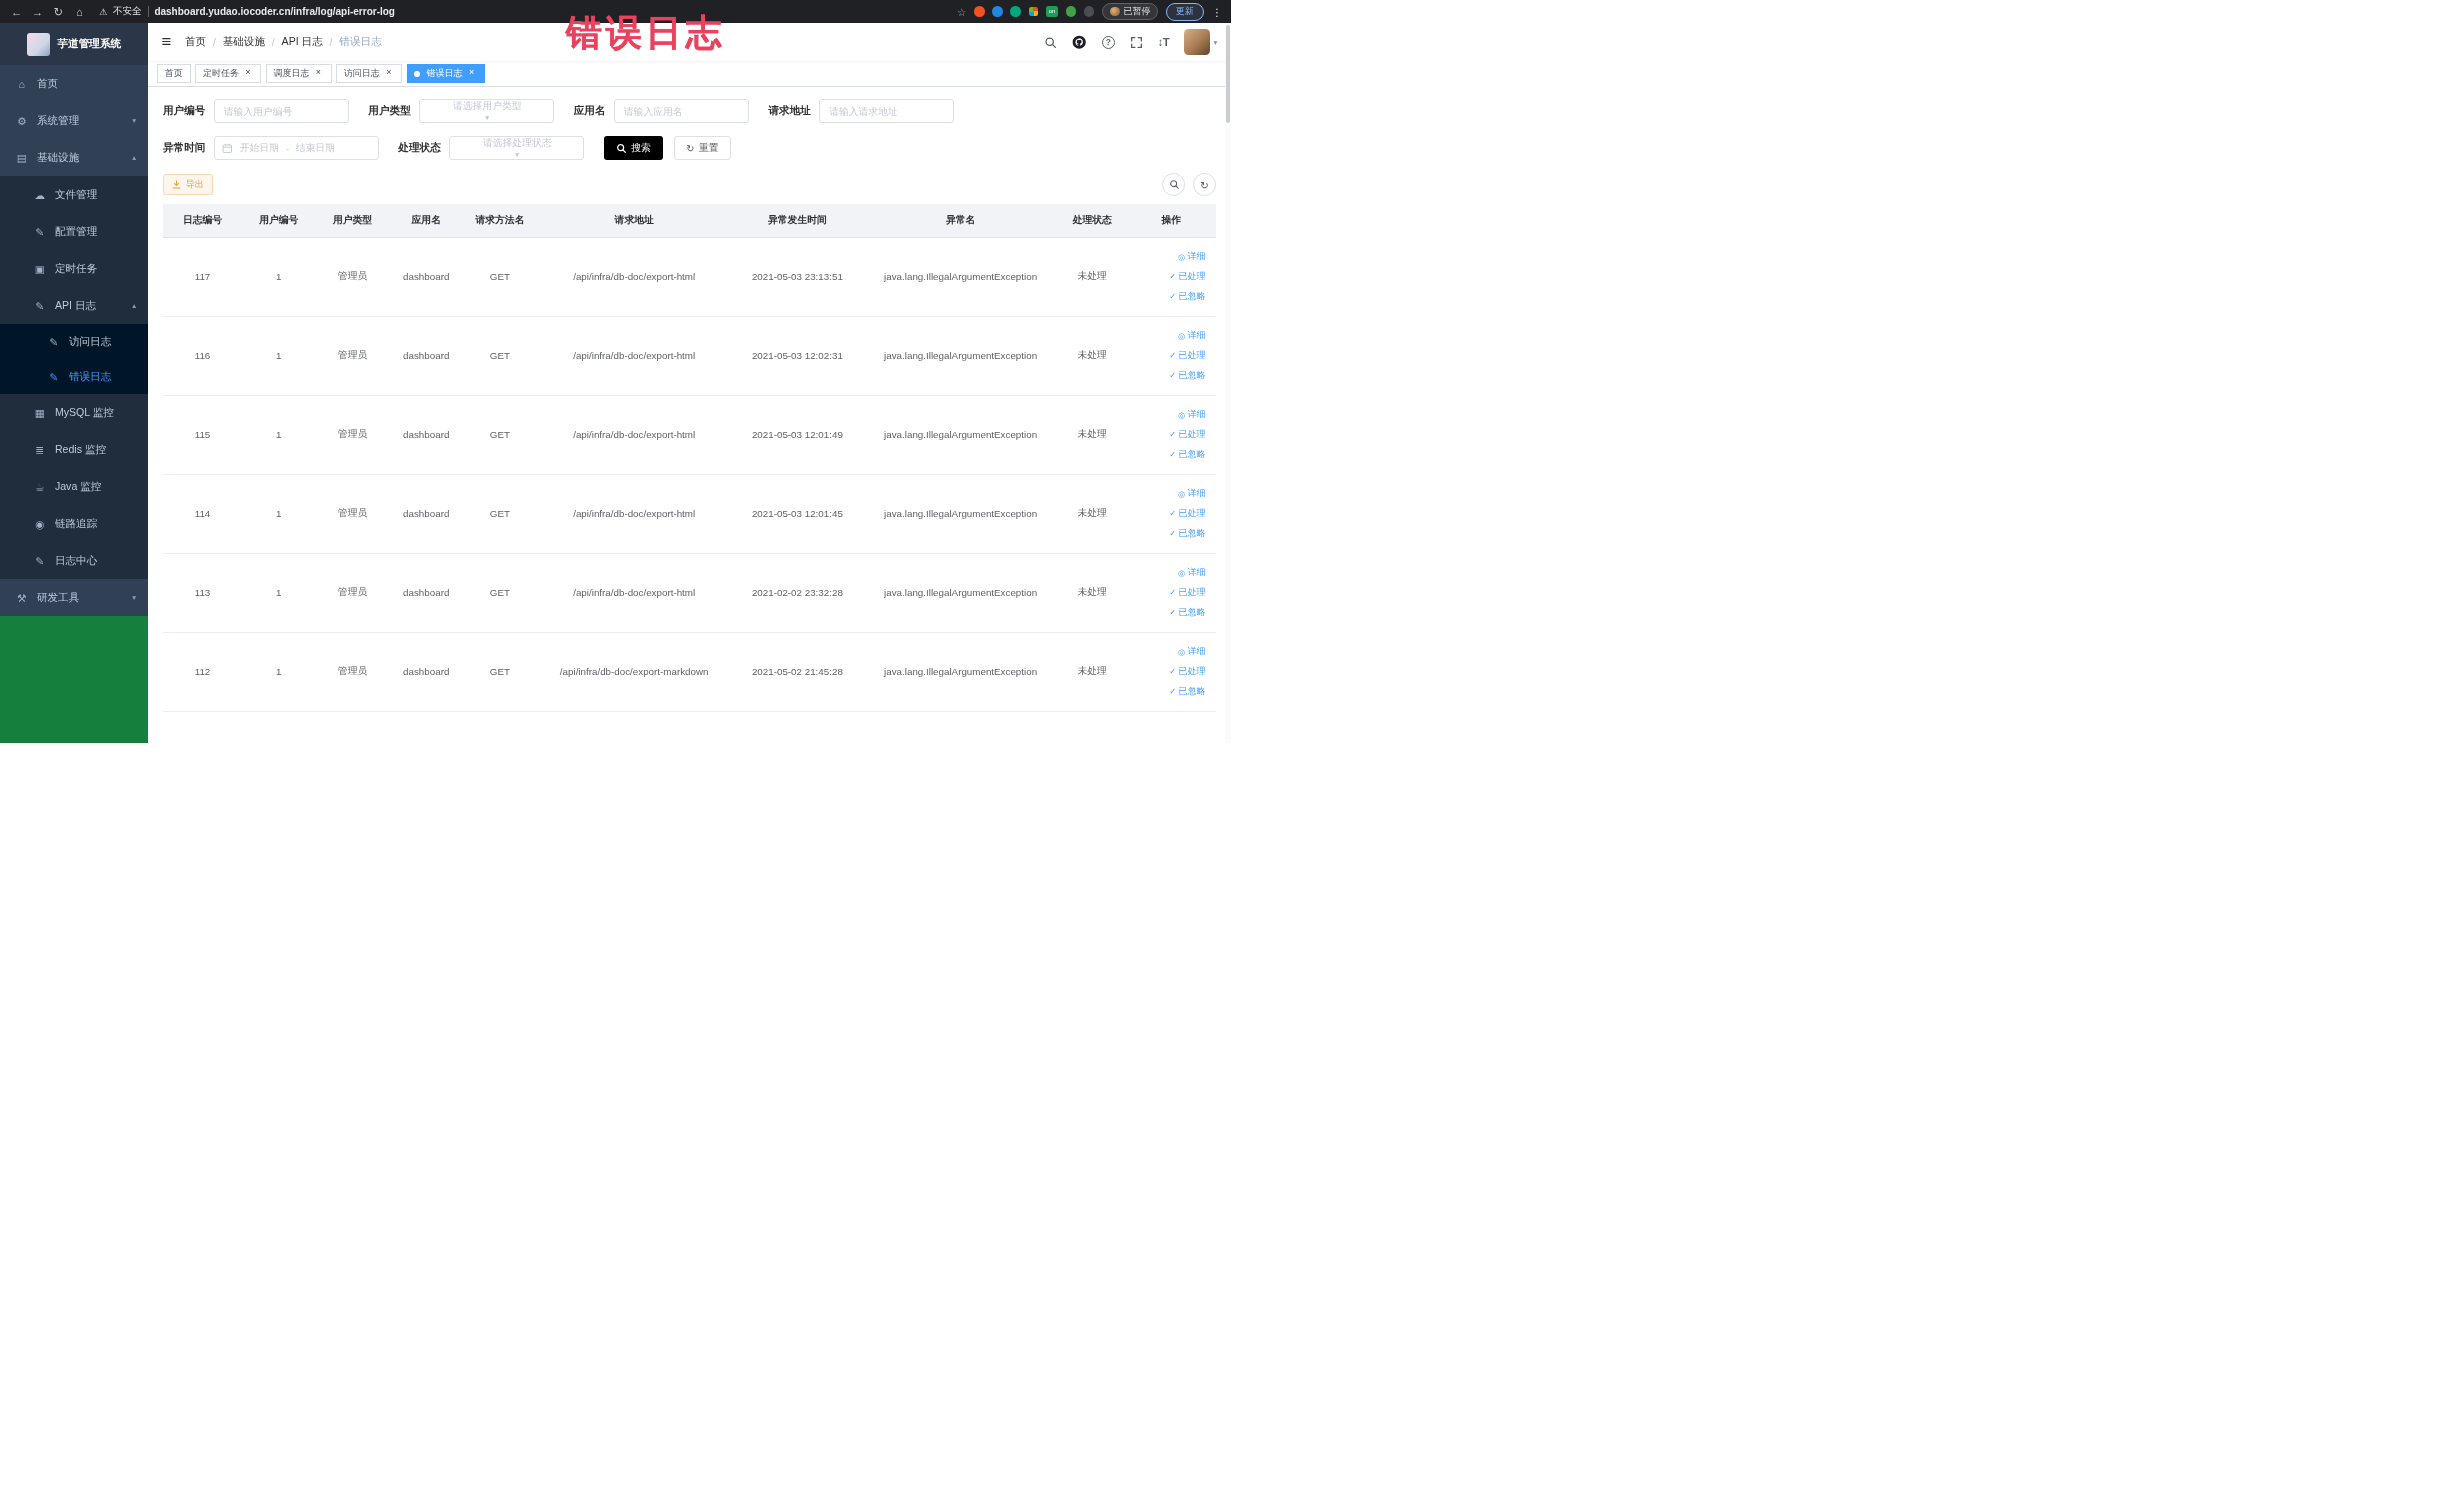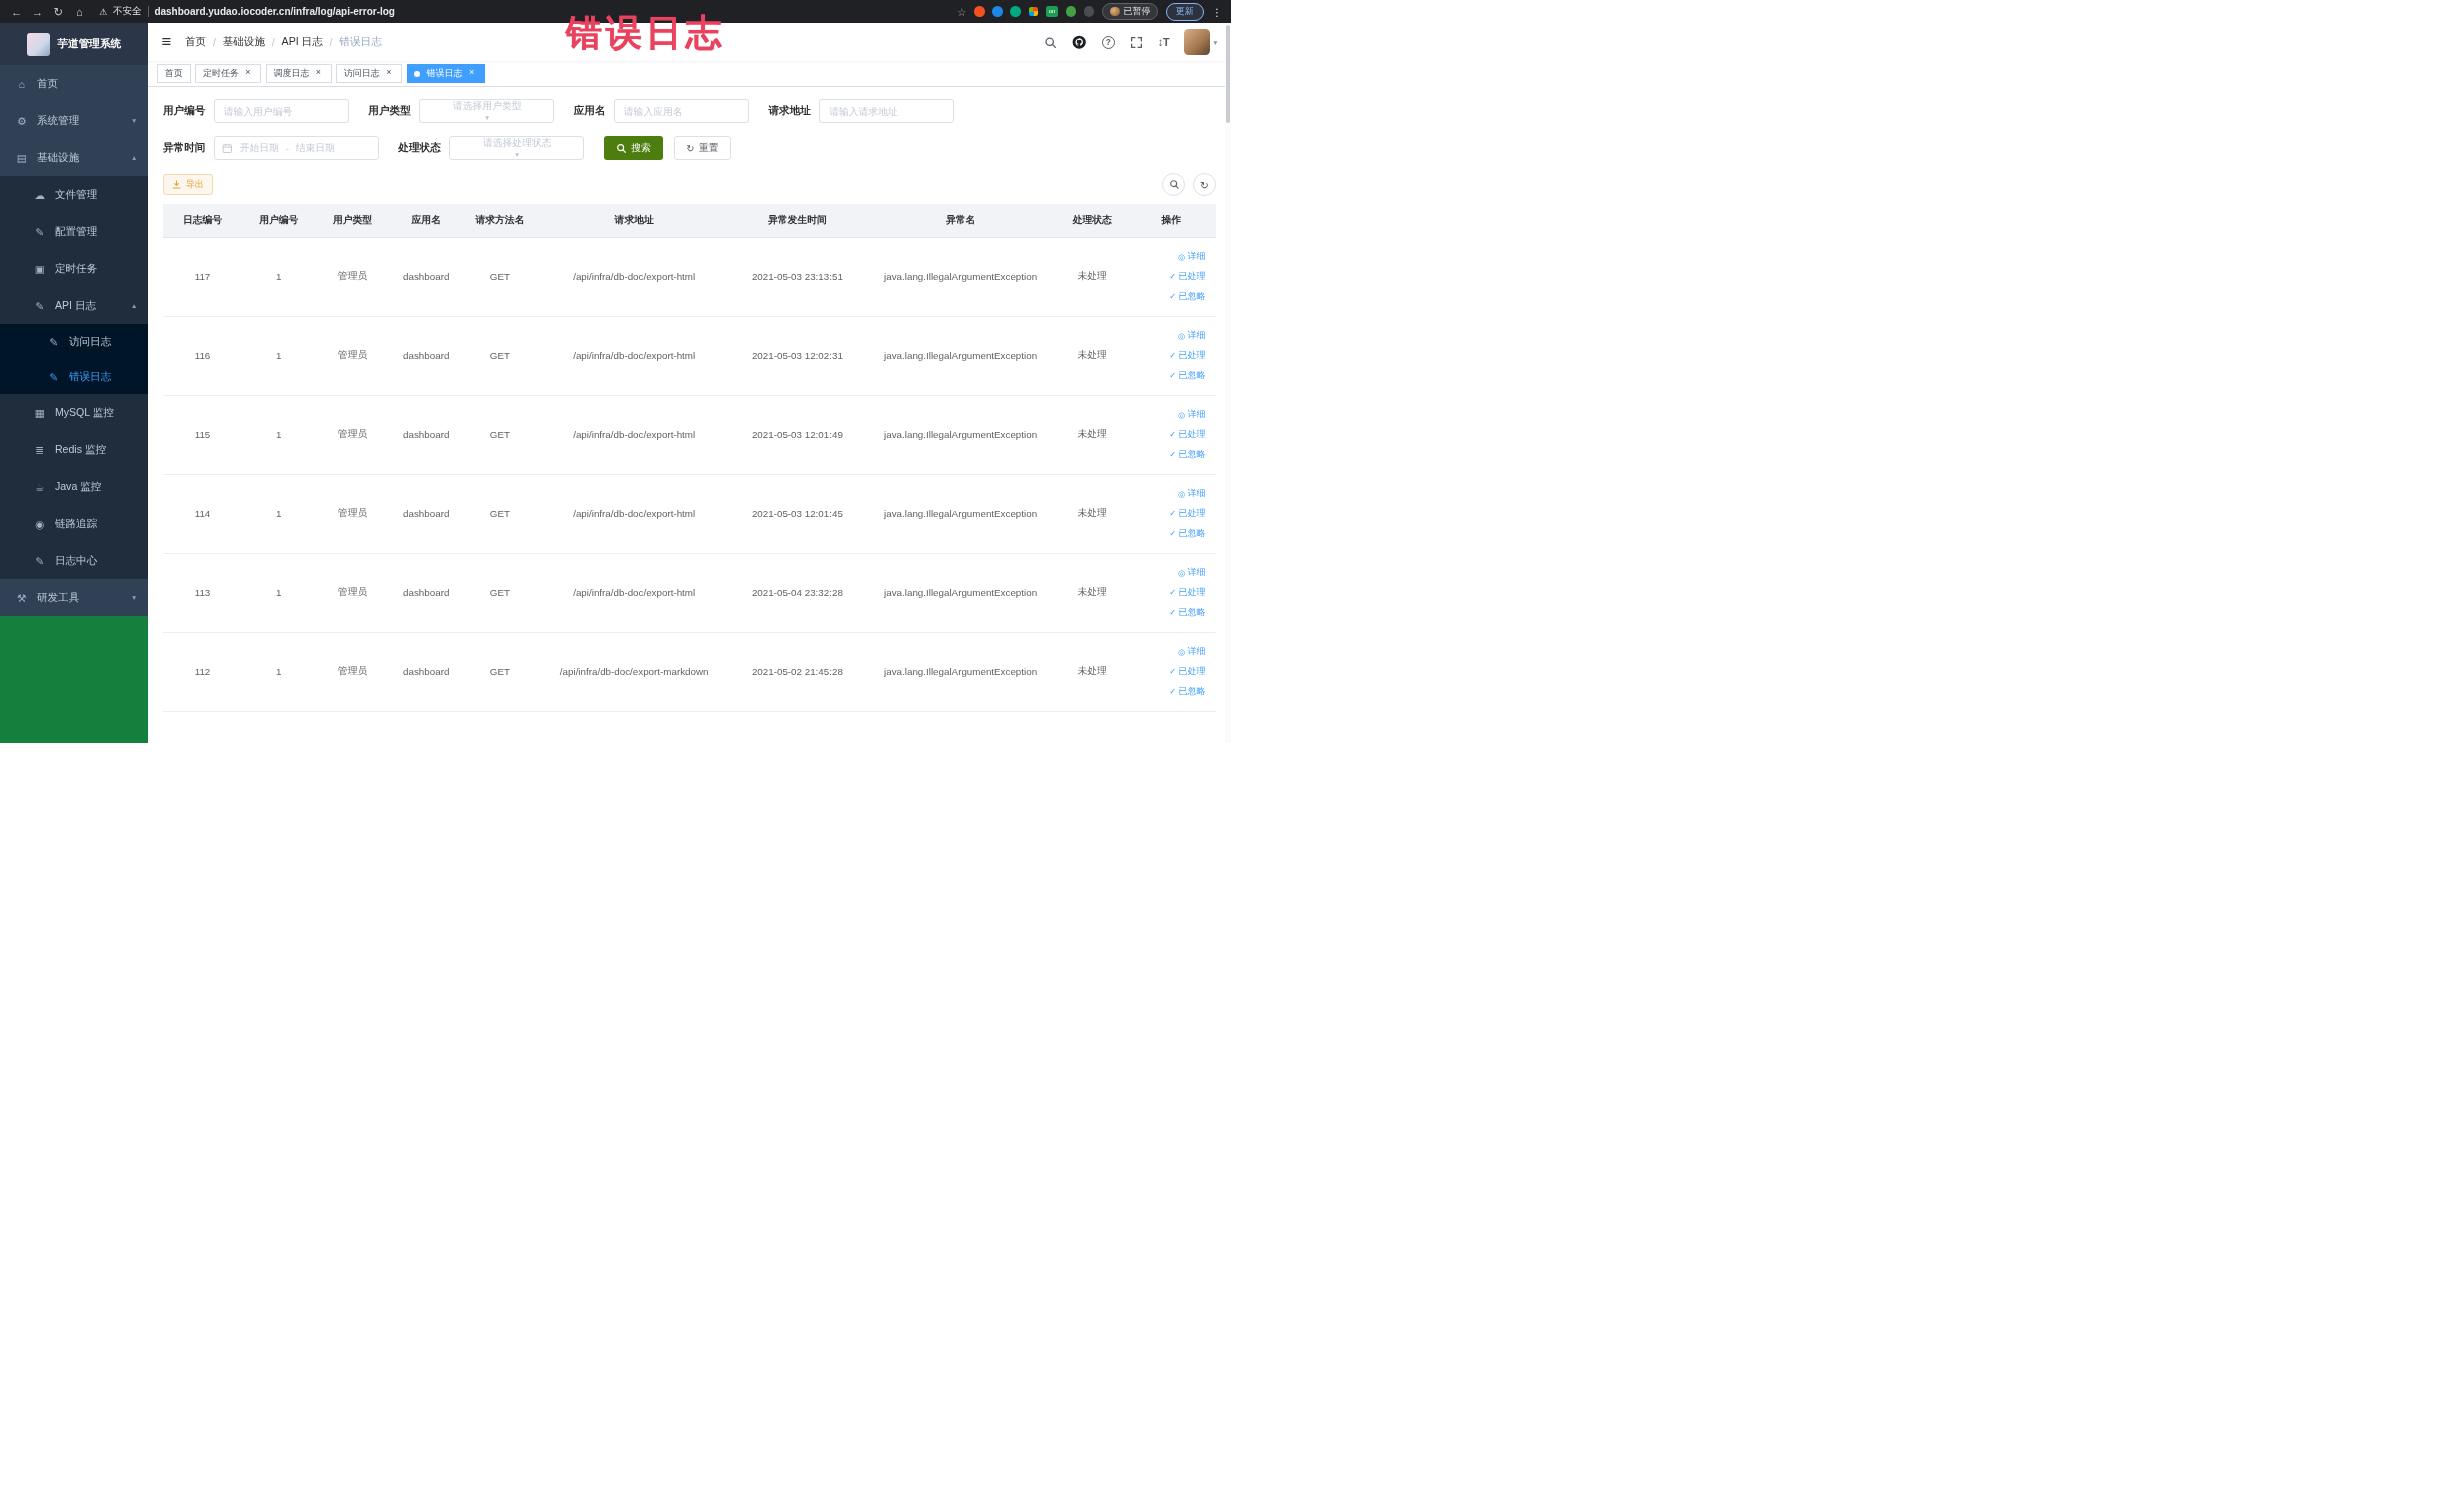--- a/index.html
+++ b/index.html
@@ -72,21 +72,21 @@
   .filter-row { display:flex; align-items:center; margin-bottom:13px; }
   .f-item { display:flex; align-items:center; gap:8.3px; margin-right:19.7px; }
   .f-label { font-size:10.6px; color:#303133; font-weight:700; white-space:nowrap; }
   .f-input { width:135px; height:24px; border:0.8px solid #dcdfe6; border-radius:3px; padding:0 9px; font-size:9.8px; color:#606266; outline:none; font-family:inherit; }
   .f-input::placeholder { color:#c3c9d4; }
   .f-select { width:135px; height:24px; border:0.8px solid #dcdfe6; border-radius:3px; padding:0 7.6px 0 9px; display:flex; align-items:center; justify-content:space-between; color:#c3c9d4; font-size:9.8px; background:#fff; cursor:pointer;flex-direction:column; }
   .sel-arrow { color:#c0c4cc; font-size:7.6px; }
   .f-date { width:165px; height:24px; border:0.8px solid #dcdfe6; border-radius:3px; display:flex; align-items:center; gap:6.8px; padding:0 7.6px; font-size:9.8px; color:#c3c9d4; cursor:pointer; }
   .f-date .cal { color:#c0c4cc; display:flex; }
   .btn { height:24px; border-radius:3px; display:inline-flex; align-items:center; gap:4.5px; font-size:9.8px; padding:0 11.4px; cursor:pointer; border:0.8px solid transparent; font-family:inherit; }
-  .btn-primary { background:#4d7c0f; color:#fff; }
+  .btn-primary { background:#000000; color:#fff; }
   .btn-default { background:#fff; border-color:#dcdfe6; color:#606266; margin-left:10.6px; }
   .btn-warning { background:#fdf6ec; border-color:#f5dab1; color:#e6a23c; height:21px; font-size:9px; padding:0 8.3px; border-radius:3px; }
 
   .table-toolbar { display:flex; align-items:center; margin-bottom:8px; }
   .tt-right { margin-left:auto; display:flex; gap:7.6px; }
   .circle-btn { width:23px; height:23px; border-radius:50%; border:0.8px solid #dcdfe6; display:flex; align-items:center; justify-content:center; color:#606266; font-size:10.6px; background:#fff; cursor:pointer; }
 
   
   table.grid { width:100%; border-collapse:collapse; table-layout:fixed; font-size:9.8px; color:#606266; }
   .grid th { background:#f1f3f7; color:#303133; font-weight:700; height:33px; border-bottom:0.8px solid #dfe6ec; padding:0 4.5px; text-align:center; }
@@ -496,21 +496,21 @@
               </div>
                 </td>
             </tr>
             <tr>
               <td>113</td>
               <td>1</td>
               <td>管理员</td>
               <td>dashboard</td>
               <td>GET</td>
               <td>/api/infra/db-doc/export-html</td>
-              <td>2021-05-04 23:32:28</td>
+              <td>2021-02-02 23:32:28</td>
               <td>java.lang.IllegalArgumentException</td>
               <td>未处理</td>
               <td>
                   <div class="acts">
                 <a class="act">
                       <span class="act-icon">◎</span>
                       <span>详细</span>
                     </a>
                 <a class="act">
                       <span class="act-icon">✓</span>

